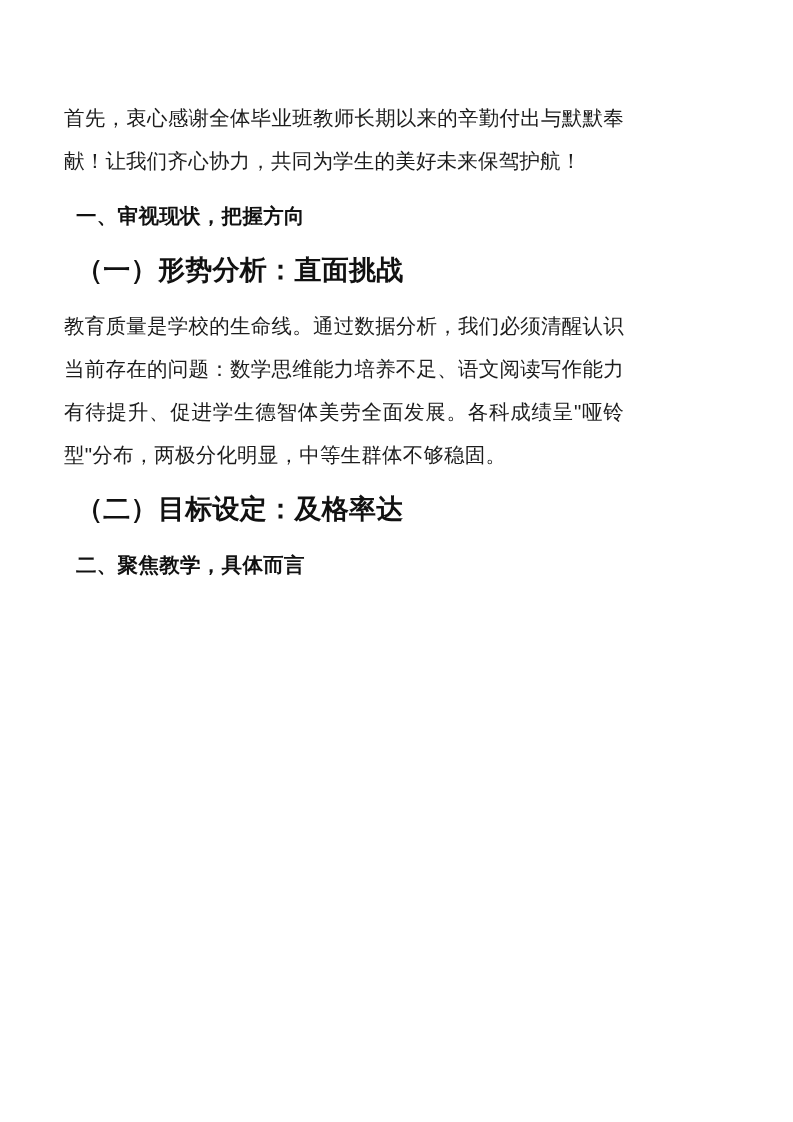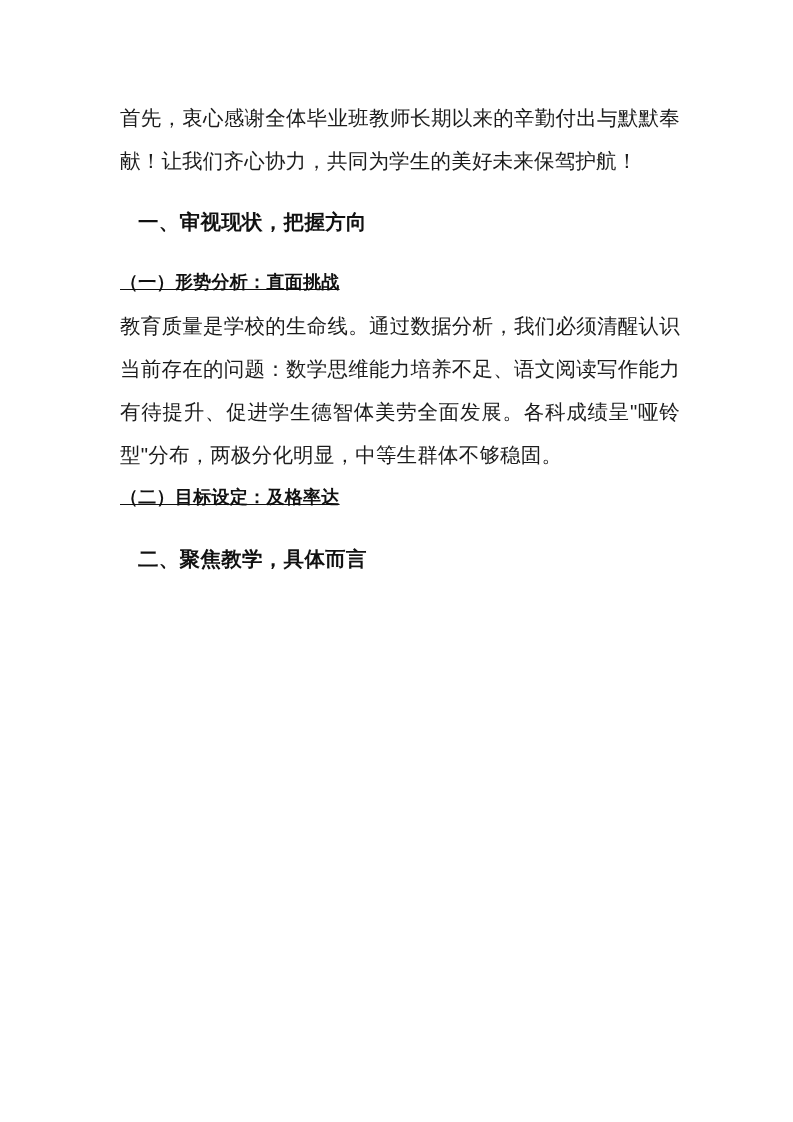--- a/index.html
+++ b/index.html
@@ -12,52 +12,51 @@
     background: #ffffff;
     font-family: "Liberation Sans", "DejaVu Sans", sans-serif;
     color: #1a1a1a;
     overflow: hidden;
   }
   .page {
     position: relative;
     width: 793px;
     height: 906px;
     box-sizing: border-box;
-    padding: 96px 118px 0 120px;
+    padding: 96px 118px 0 64px;
     background: #ffffff;
   }
   .doc-body {
     width: 560px;
   }
   p.para {
     margin: 0 0 0 0;
     font-size: 20.5px;
     line-height: 43px;
     letter-spacing: 0.2px;
     text-align: justify;
     text-justify: inter-ideograph;
     color: #1c1c1c;
     font-weight: 400;
   }
   h2.heading {
-    margin: 18px;
+    margin: 12px;
     font-size: 20.5px;
     line-height: 43px;
     font-weight: bold;
     color: #111111;
     letter-spacing: 0.3px;
   }
   h3.subheading {
-    margin: 0;
-    font-size: 18px;
+    margin: 12px;
+    font-size: 27px;
     line-height: 43px;
     font-weight: bold;
     color: #111111;
     letter-spacing: 0.3px;
-    text-decoration: underline;
   }
   .block-gap-para { margin-top: 28px; }
   .block-gap-heading { margin-top: 28px; }
   .block-gap-sub { margin-top: 26px; }
 </style>
 </head>
 <body>
 
 <div class="page">
   <div class="doc-body">

